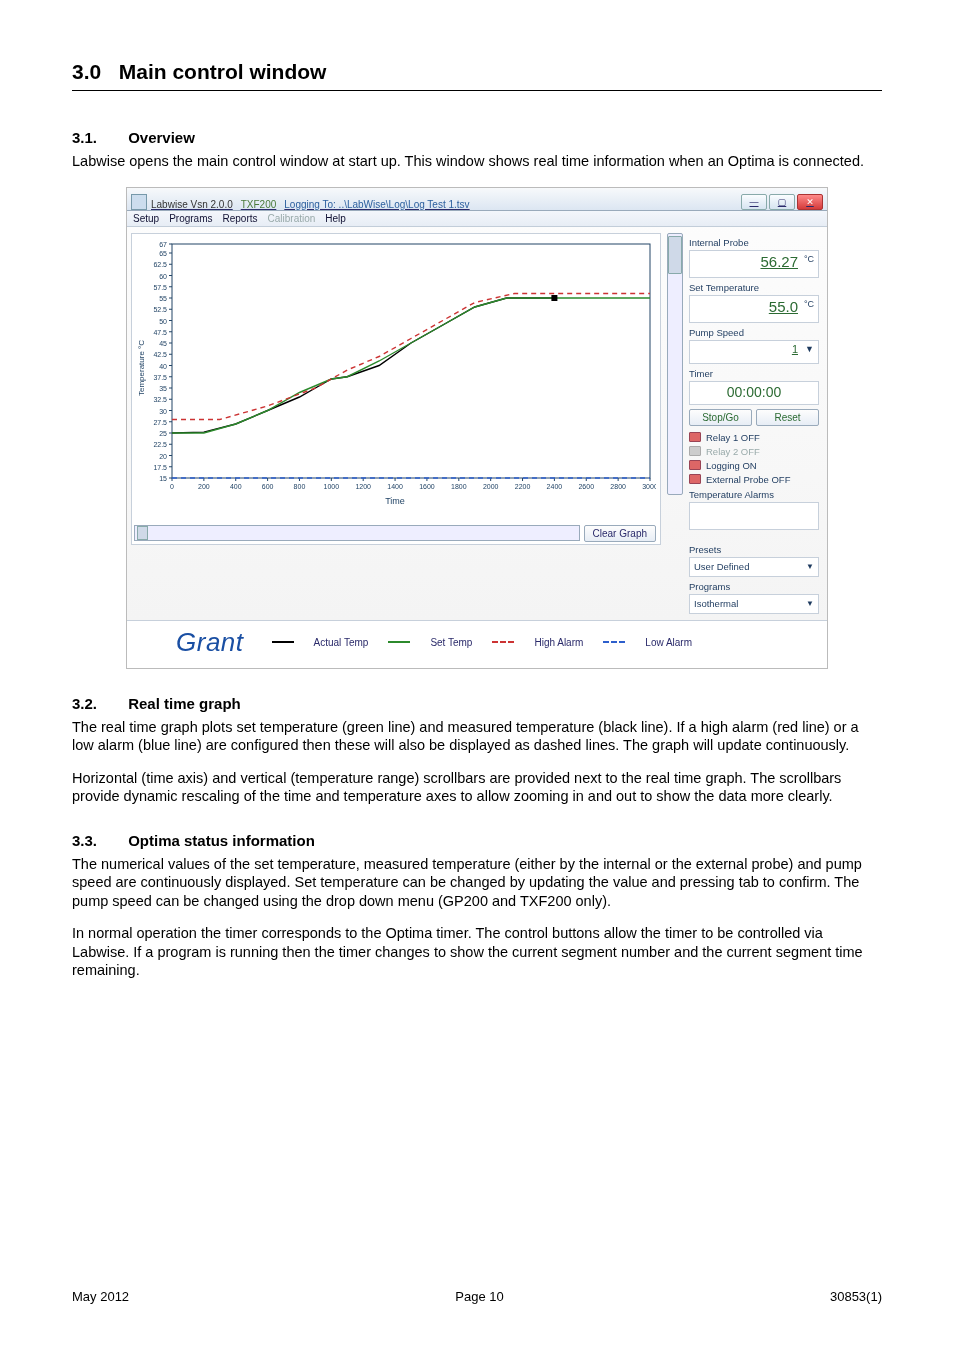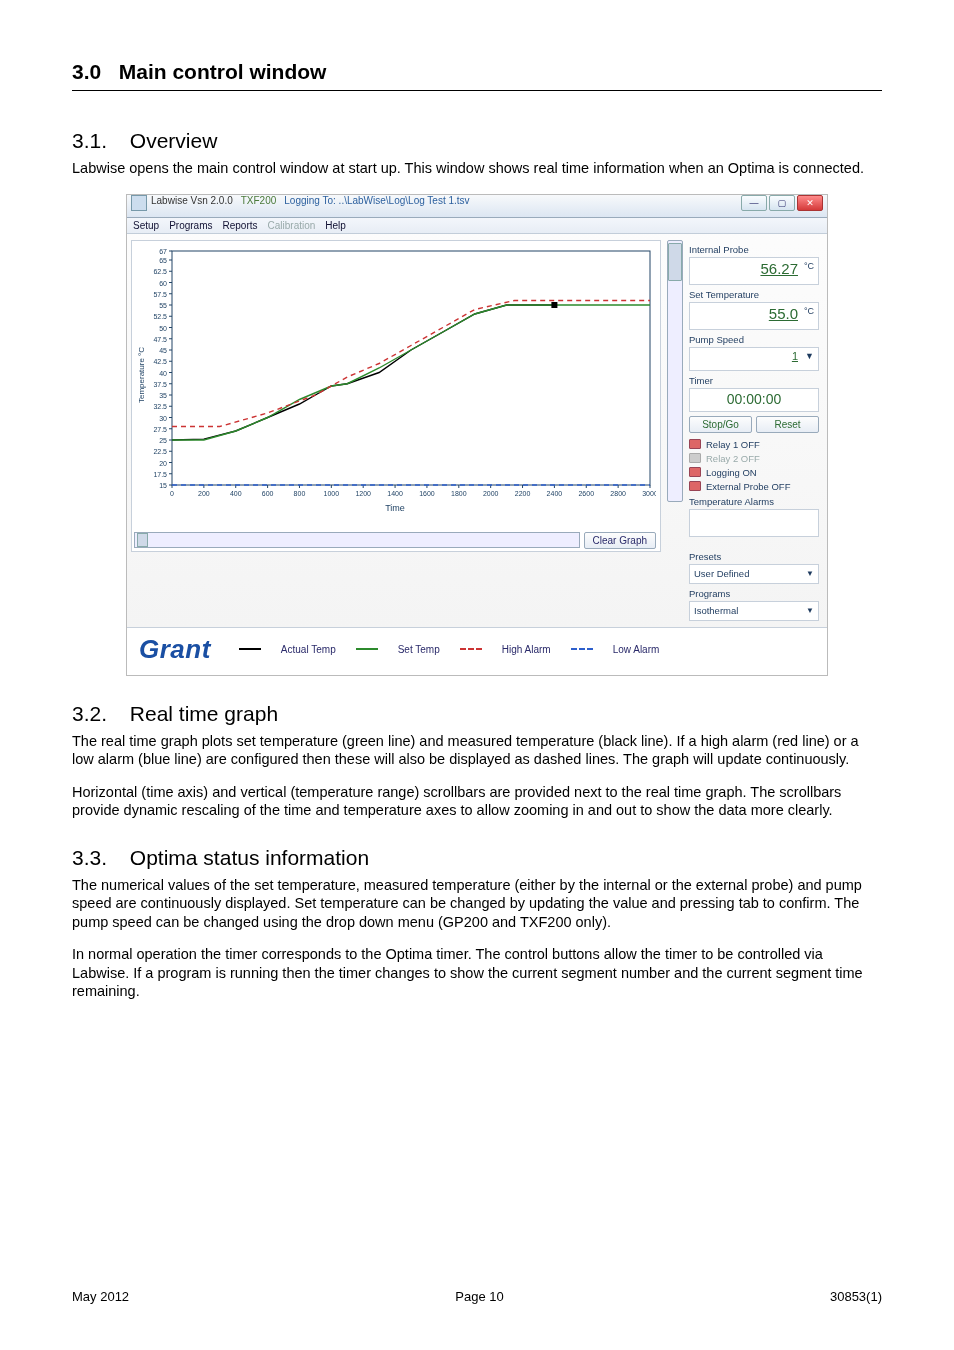--- a/index.html
+++ b/index.html
@@ -22,42 +22,43 @@
     font-size: 21px;
     font-weight: bold;
     margin: 0 0 6px 0;
   }
   .hr {
     border: none;
     border-top: 1.5px solid #000;
     margin: 4px 0 38px 0;
   }
   h2 {
-    font-size: 21px;
-    font-weight: normal;
+    font-size: 15px;
+    font-weight: bold;
     margin: 26px 0 6px 0;
   }
   h2 .hnum { display: inline-block; width: 52px; }
   p { margin: 6px 0 14px 0; line-height: 1.28; }
   .figure {
     margin: 16px auto 20px auto;
     width: 700px;
     border: 1px solid #bbb;
     background: linear-gradient(#fdfdfd,#f3f3f3);
     font-size: 10px;
     color: #2a2a6a;
   }
   
   .titlebar {
     display: flex;
-    align-items: flex-start;
+    align-items: flex-end;
     height: 22px;
     background: linear-gradient(#f7f9fb,#dce6f2);
     border-bottom: 1px solid #9ab;
     padding: 0 4px;
+    text-decoration: underline;
   }
   .titlebar .appicon {
     width: 14px; height: 14px; background:#cde; border:1px solid #79a;
     margin-right:4px; display:inline-block;
   }
   .titlebar .title { color:#333; font-size:10px; }
   .titlebar .doc { color:#4a7a3a; margin-left:8px; }
   .titlebar .logpath { color:#2b5f9e; margin-left:8px; }
   .winbtns { margin-left:auto; display:flex; gap:2px; }
   .winbtns span {
@@ -135,22 +136,23 @@
     height:18px; background:#fff; border:1px solid #c7d0db; padding:0 4px; margin-top:2px;
     font-size:9.5px; color:#1d3a5e;
   }
   .sel .arrow { font-size:8px; }
 
   .logofoot {
     display:flex; align-items:center; gap:28px; padding:6px 12px 10px 12px;
     background:#fff; border-top:1px solid #c7d0db;
   }
   .grantlogo {
-    font-size:26px; font-weight:bold; font-style:italic; color:#1a4fa3;
+    font-size:26px; font-weight:normal; font-style:italic; color:#1a4fa3;
     letter-spacing:0.5px;
+    margin-left:37px;
   }
   .legend { display:flex; gap:20px; font-size:10px; color:#2a2a6a; }
   .legend span { display:inline-flex; align-items:center; gap:20px; }
   .legline { width:22px; height:0; border-top:2px solid #000; }
   .legline.green { border-color:#2c8a2c; }
   .legline.red { border-color:#cc3333; border-top-style:dashed; }
   .legline.blue { border-color:#2d5fcc; border-top-style:dashed; }
 
   .footer {
     position:absolute; left:72px; right:72px; bottom:46px;

